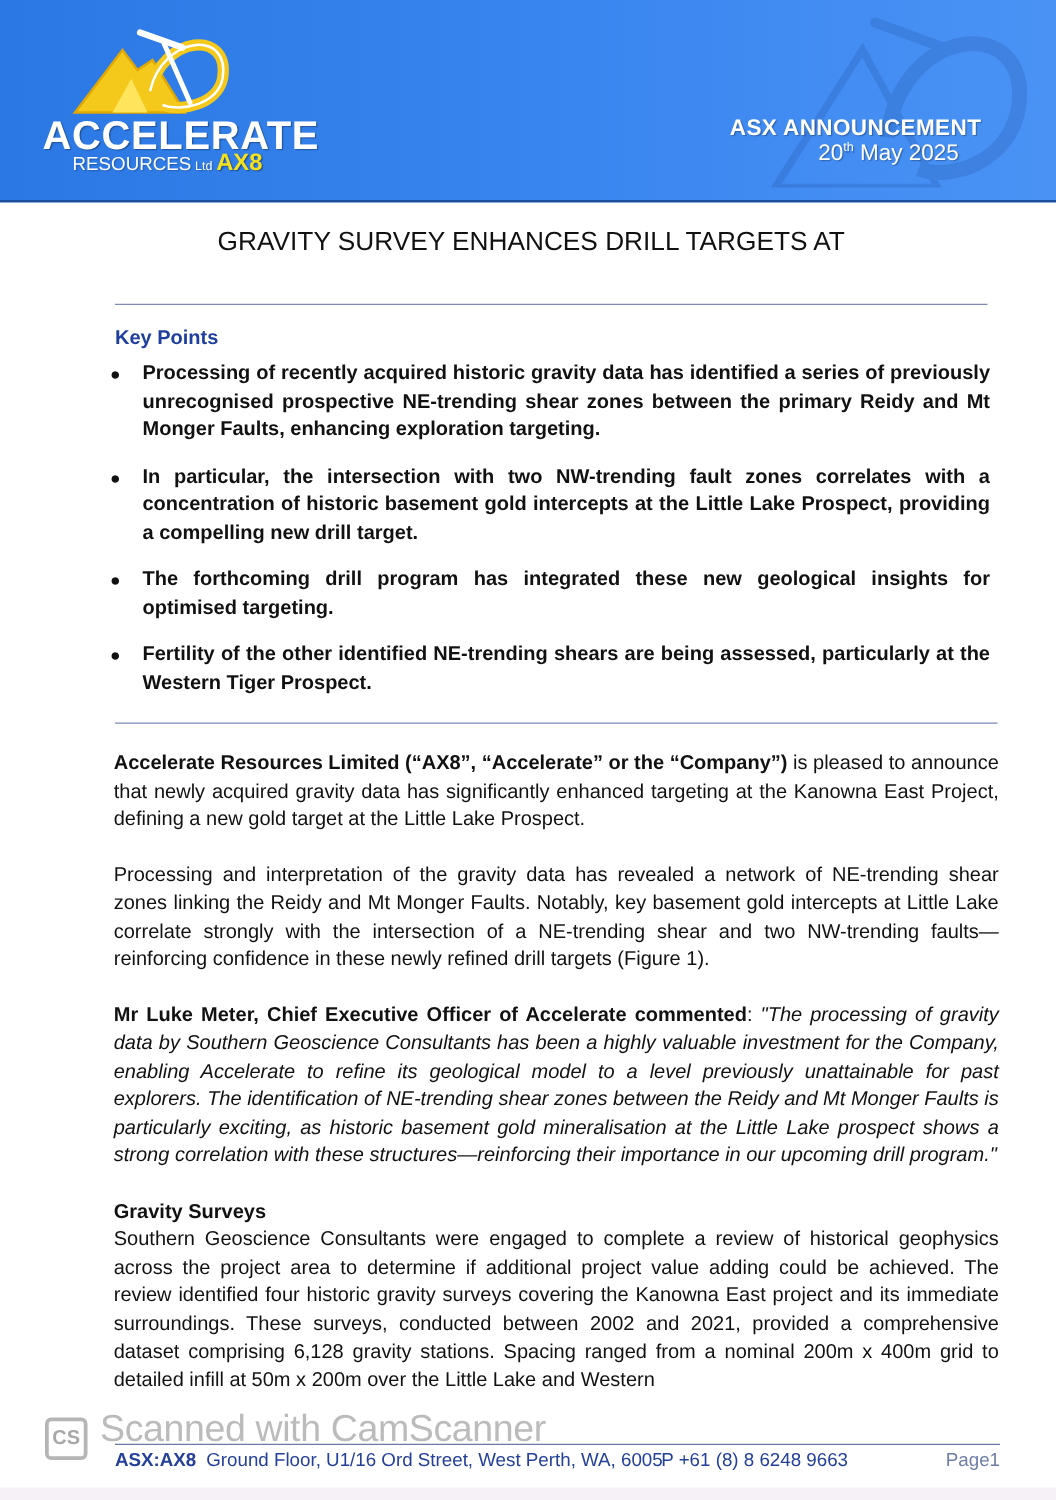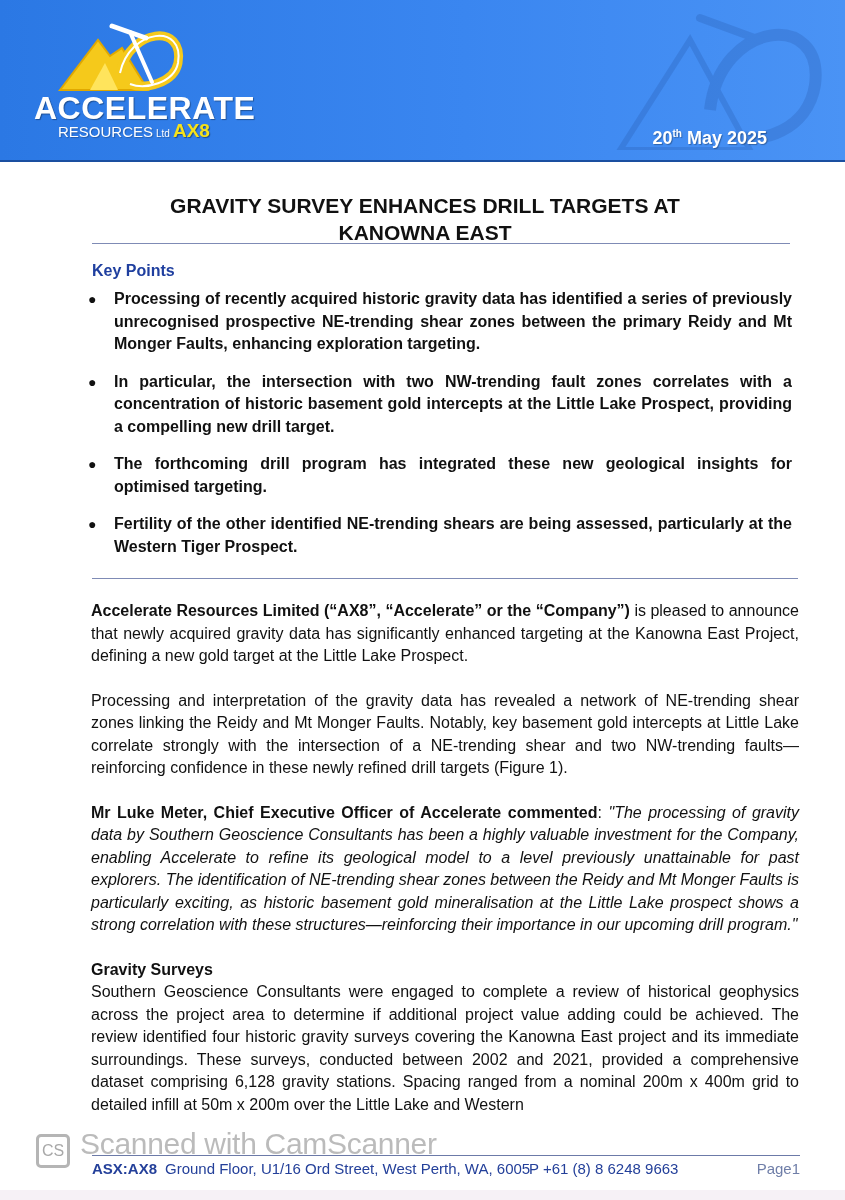--- a/index.html
+++ b/index.html
@@ -33,30 +33,30 @@
     font-weight: bold; font-size: 19px; color: #f6e21a; margin-left: 3px;
     text-shadow: 1px 1px 1px rgba(0,0,0,0.4);
   }
   .watermark-mark { position: absolute; left: 600px; top: 0; width: 230px; height: 150px; opacity: 0.18; }
   .ann-title {
     position: absolute; right: 60px; top: 92px;
     font-weight: bold; font-size: 18px; color: #ffffff; letter-spacing: 0.3px;
     text-shadow: 1px 1px 1px rgba(0,0,0,0.3);
   }
   .ann-date {
-    position: absolute; right: 78px; top: 128px;
-    font-weight: bold; font-size: 18px; color: #ffffff;
+    position: absolute; right: 78px; top: 112px;
+    font-weight: normal; font-size: 18px; color: #ffffff;
     text-shadow: 1px 1px 1px rgba(0,0,0,0.3);
   }
   .ann-date sup { font-size: 10px; }
 
   .content { position: absolute; left: 90px; top: 176px; width: 690px; }
   .doc-title {
-    text-align: center; font-weight: bold; font-size: 21px; line-height: 27px;
-    margin: 16px 0 0 0; color: #111;
+    text-align: center; font-weight: normal; font-size: 21px; line-height: 27px;
+    margin: 4px 0 0 0; color: #111;
     width: 670px;
   }
   .rule { height: 1px; background: #7f8bb5; border: none; }
   .rule1 { position: absolute; left: 92px; top: 243px; width: 698px; }
   .rule2 { position: absolute; left: 92px; top: 578px; width: 706px; }
 
   .key-heading {
     position: absolute; left: 92px; top: 262px;
     font-weight: bold; font-size: 16px; color: #1f3f9f;
   }
@@ -86,21 +86,21 @@
     font-size: 15px; color: #24409a;
   }
   .footer .ticker { position: absolute; left: 0; top: 0; font-weight: bold; }
   .footer .addr { position: absolute; left: 73px; top: 0; }
   .footer .phone { position: absolute; left: 437px; top: 0; }
   .footer .page { position: absolute; right: 0; top: 0; color: #6f7ea8; }
 
   .cs-badge {
     position: absolute; left: 36px; top: 1134px; width: 34px; height: 34px;
     border: 3px solid #b5b5b5; border-radius: 5px; box-sizing: border-box;
-    color: #a8a8a8; font-weight: normal; font-size: 16px; text-align: center; line-height: 28px;
+    color: #a8a8a8; font-weight: bold; font-size: 16px; text-align: center; line-height: 28px;
     background: rgba(255,255,255,0.6);
   }
   .cs-text {
     position: absolute; left: 80px; top: 1127px;
     font-size: 30px; color: rgba(150,150,150,0.65); letter-spacing: -0.3px;
   }
   .bottom-shade { position: absolute; left: 0; top: 1190px; width: 845px; height: 10px; background: #f6f1f6; }
 </style>
 </head>
 <body>
@@ -114,27 +114,27 @@
     <path d="M62 8 L96 20" stroke="#ffffff" stroke-width="5" stroke-linecap="round"></path>
     <path d="M80 14 L102 64" stroke="#ffffff" stroke-width="4" stroke-linecap="round"></path>
   </svg>
   <div class="logo-name">ACCELERATE</div>
   <div class="logo-sub"><span>RESOURCES</span><span class="ltd">Ltd</span><span class="ticker">AX8</span></div>
   <svg class="watermark-mark" viewBox="0 0 230 150">
     <path d="M20 150 L90 40 L150 150 Z" fill="none" stroke="#173f8a" stroke-width="6"></path>
     <path d="M110 110 C120 20, 225 10, 215 85 C208 130, 160 145, 135 135" fill="none" stroke="#173f8a" stroke-width="12"></path>
     <path d="M100 18 L160 40" stroke="#173f8a" stroke-width="8" stroke-linecap="round"></path>
   </svg>
+  <div class="ann-title">ASX ANNOUNCEMENT</div>
   <div class="ann-date"><span>20</span><sup>th</sup><span> May 2025</span></div>
 </div>
 
 <div class="content">
   <div class="doc-title">
     <div>GRAVITY SURVEY ENHANCES DRILL TARGETS AT</div>
-    <div>KANOWNA EAST</div>
   </div>
 </div>
 <div class="rule rule1"></div>
 
 <div class="key-heading">Key Points</div>
 <ul class="kp-list">
   <li><span class="bullet">●</span><span>Processing of recently acquired historic gravity data has identified a series of previously unrecognised prospective NE-trending shear zones between the primary Reidy and Mt Monger Faults, enhancing exploration targeting.</span></li>
   <li><span class="bullet">●</span><span>In particular, the intersection with two NW-trending fault zones correlates with a concentration of historic basement gold intercepts at the Little Lake Prospect, providing a compelling new drill target.</span></li>
   <li><span class="bullet">●</span><span>The forthcoming drill program has integrated these new geological insights for optimised targeting.</span></li>
   <li><span class="bullet">●</span><span>Fertility of the other identified NE-trending shears are being assessed, particularly at the Western Tiger Prospect.</span></li>

